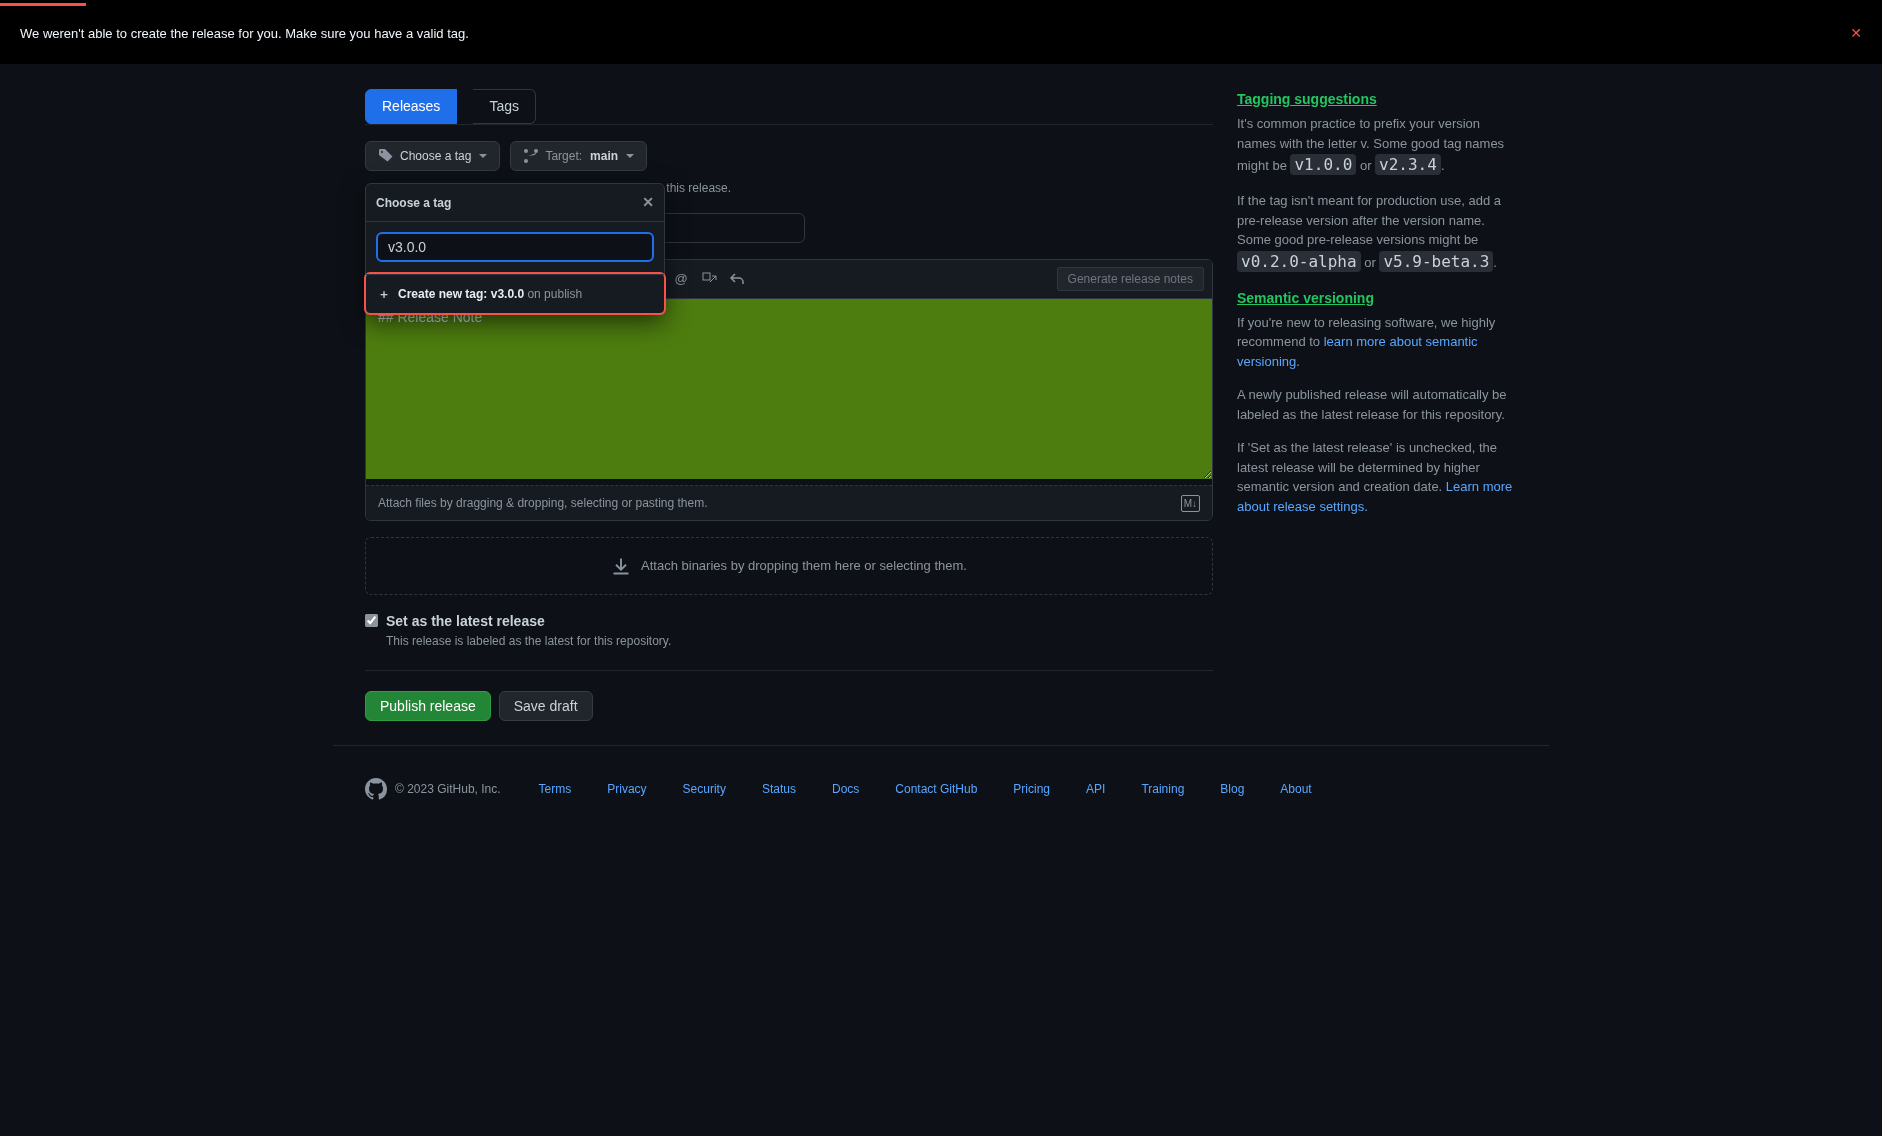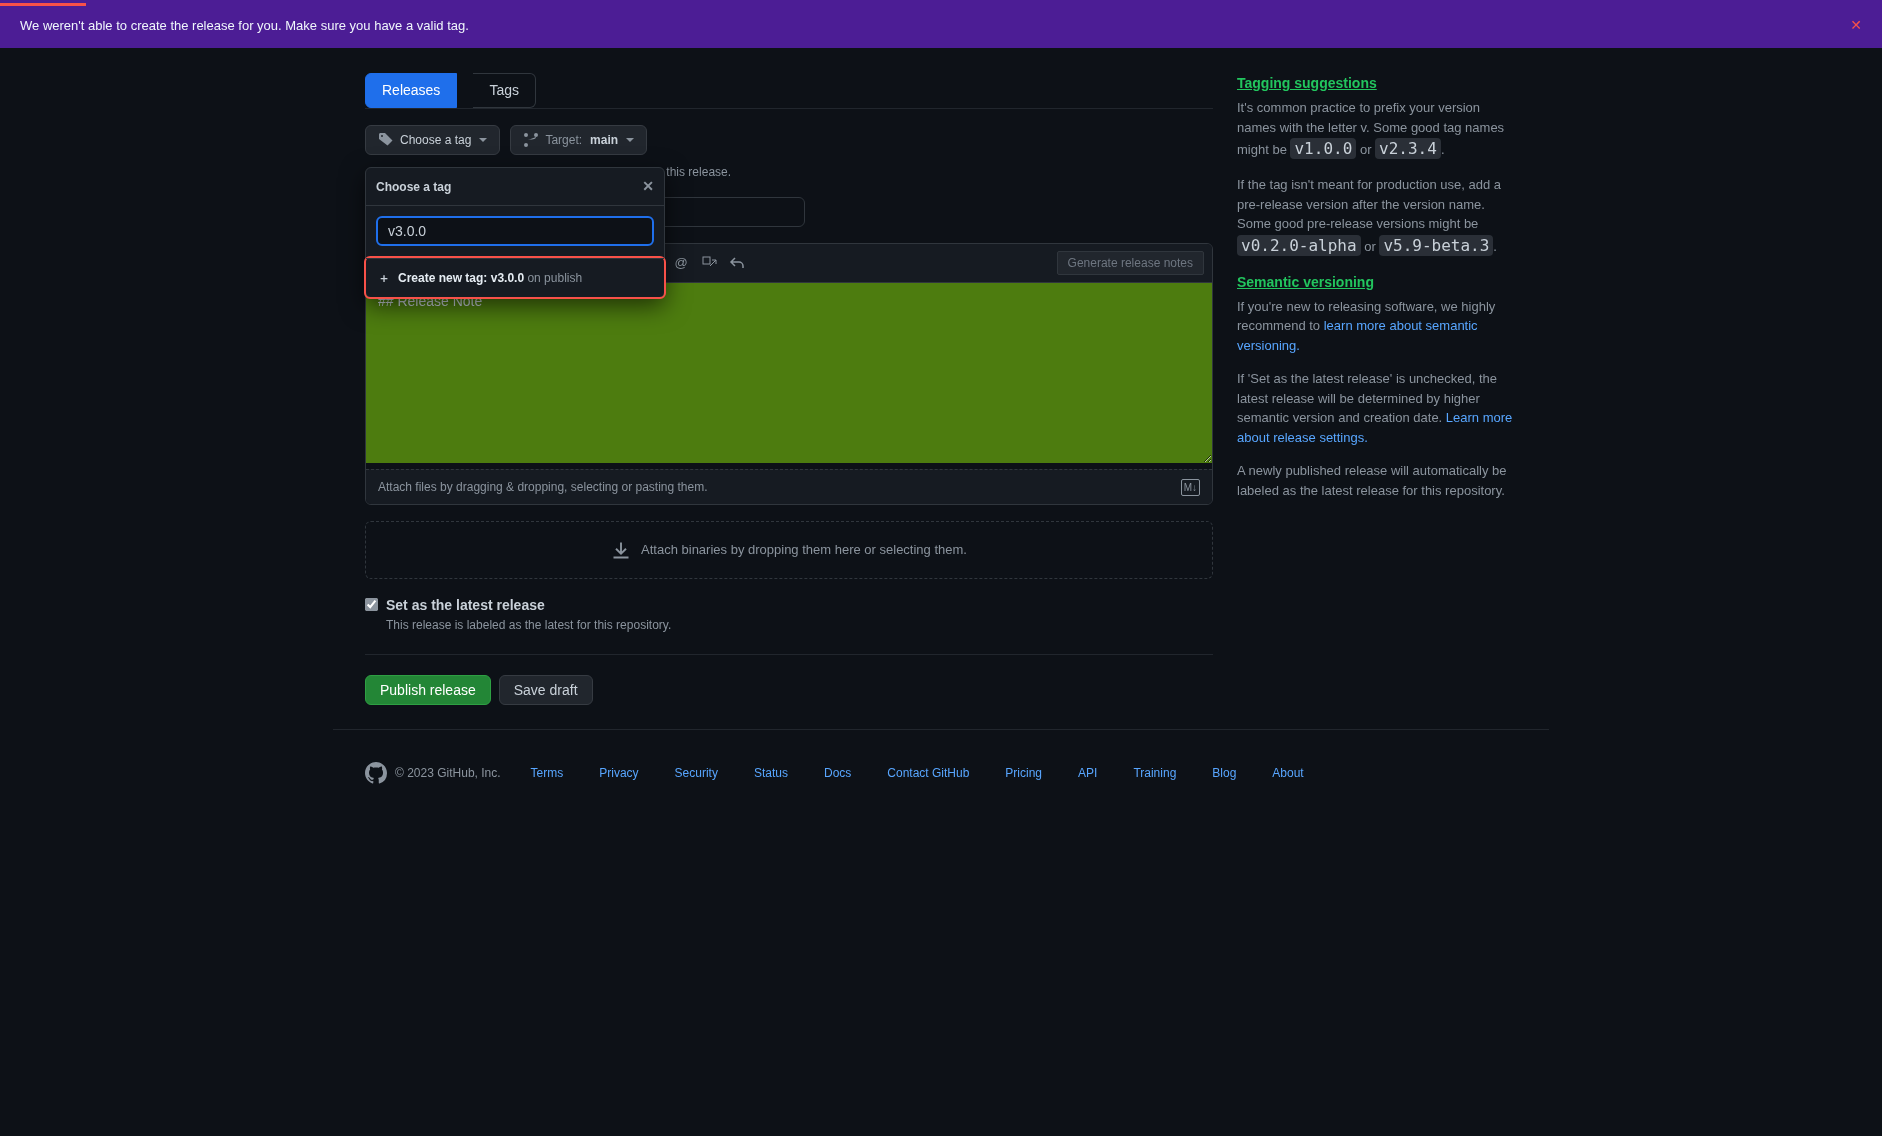--- a/index.html
+++ b/index.html
@@ -5,24 +5,24 @@
 * { box-sizing: border-box; margin: 0; padding: 0; }
 body {
   background: #0d1117;
   color: #c9d1d9;
   font-family: -apple-system, BlinkMacSystemFont, "Segoe UI", Helvetica, Arial, sans-serif;
   font-size: 14px;
   line-height: 1.5;
   width: 1882px;
 }
 .error-banner {
-  background: #4c1d95;
+  background: #000000;
   border-top: 3px solid transparent;
   border-bottom: 1px solid #0d1117;
-  padding: 12px 20px;
+  padding: 20px 20px;
   display: flex;
   justify-content: space-between;
   align-items: center;
   position: relative;
 }
 .error-banner::before {
   content: '';
   position: absolute;
   top: 0; left: 0;
   width: 86px;
@@ -297,21 +297,21 @@
   margin: 0 auto;
   padding: 32px;
   border-top: 1px solid #21262d;
   display: flex;
   align-items: center;
   font-size: 12px;
 }
 .footer .copy { color: #8b949e; display: flex; align-items: center; gap: 8px; }
 .footer .copy svg { fill: #8b949e; }
 .footer a { color: #58a6ff; text-decoration: none; }
-.footer .links { display: flex; gap: 36px; margin-left: 30px; }
+.footer .links { display: flex; gap: 36px; margin-left: 38px; }
 </style>
 </head>
 <body>
 
 <div class="error-banner">
   <span class="msg">We weren't able to create the release for you. Make sure you have a valid tag.</span>
   <span class="close">✕</span>
 </div>
 
 <div class="container">
@@ -468,25 +468,25 @@
       <span>If the tag isn't meant for production use, add a pre-release version after the version name. Some good pre-release versions might be </span>
       <code>v0.2.0-alpha</code>
       <span> or </span>
       <code>v5.9-beta.3</code>.
     </p>
     <h3>Semantic versioning</h3>
     <p>
       <span>If you're new to releasing software, we highly recommend to </span>
       <a href="#">learn more about semantic versioning.</a>
     </p>
+    <p>A newly published release will automatically be labeled as the latest release for this repository.</p>
     <p>
       <span>If 'Set as the latest release' is unchecked, the latest release will be determined by higher semantic version and creation date. </span>
       <a href="#">Learn more about release settings.</a>
     </p>
-    <p>A newly published release will automatically be labeled as the latest release for this repository.</p>
   </div>
 </div>
 
 <div class="footer">
   <div class="copy">
     <svg width="22" height="22" viewBox="0 0 16 16">
         <path d="M8 0C3.58 0 0 3.58 0 8c0 3.54 2.29 6.53 5.47 7.59.4.07.55-.17.55-.38v-1.33c-2.23.48-2.7-1.07-2.7-1.07-.36-.93-.89-1.17-.89-1.17-.73-.5.05-.49.05-.49.8.06 1.23.83 1.23.83.72 1.23 1.88.87 2.34.67.07-.52.28-.87.51-1.07-1.78-.2-3.64-.89-3.64-3.95 0-.87.31-1.59.82-2.15-.08-.2-.36-1.02.08-2.12 0 0 .67-.21 2.2.82.64-.18 1.32-.27 2-.27.68 0 1.36.09 2 .27 1.53-1.04 2.2-.82 2.2-.82.44 1.1.16 1.92.08 2.12.51.56.82 1.27.82 2.15 0 3.07-1.87 3.75-3.65 3.95.29.25.54.73.54 1.48v2.2c0 .21.15.46.55.38A8.013 8.013 0 0016 8c0-4.42-3.58-8-8-8z"></path>
       </svg>
     <span>© 2023 GitHub, Inc.</span>
   </div>

